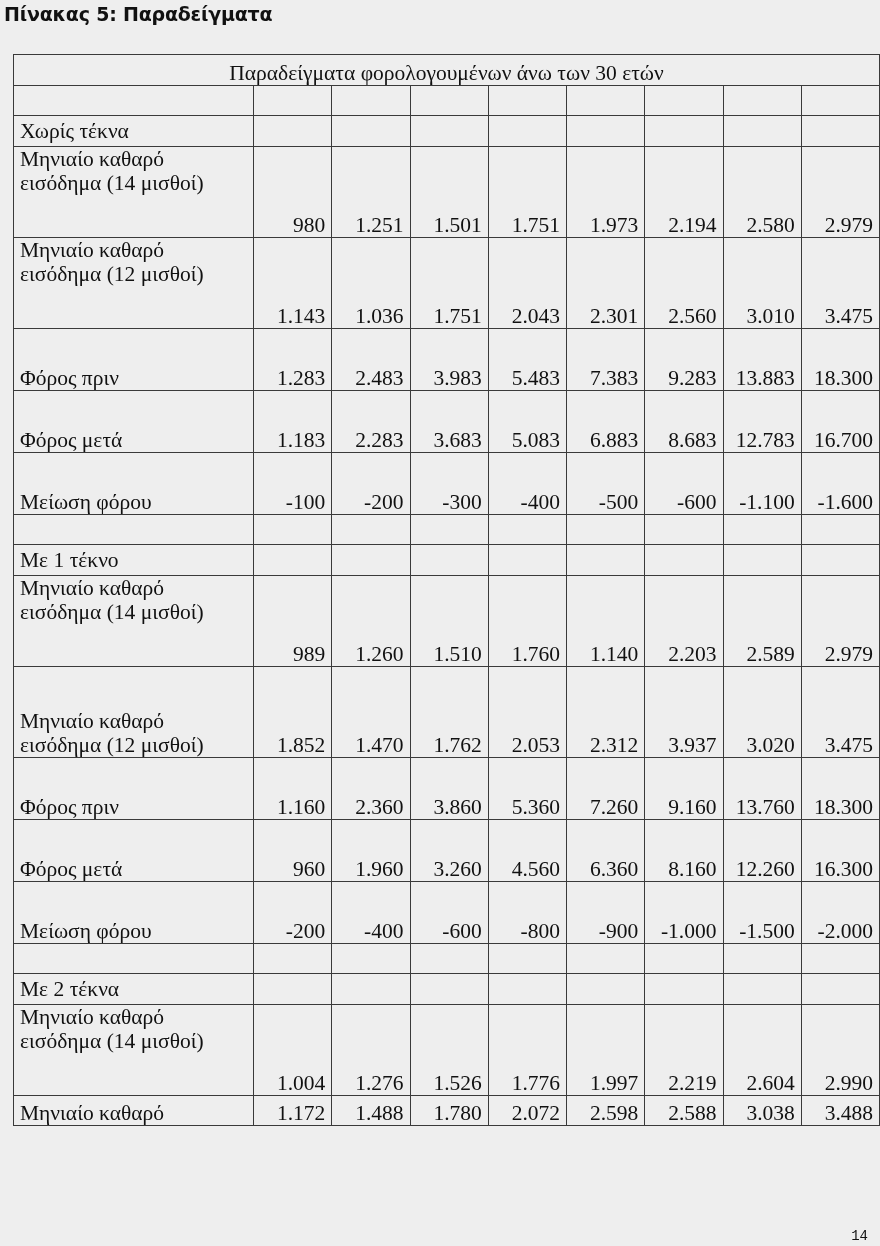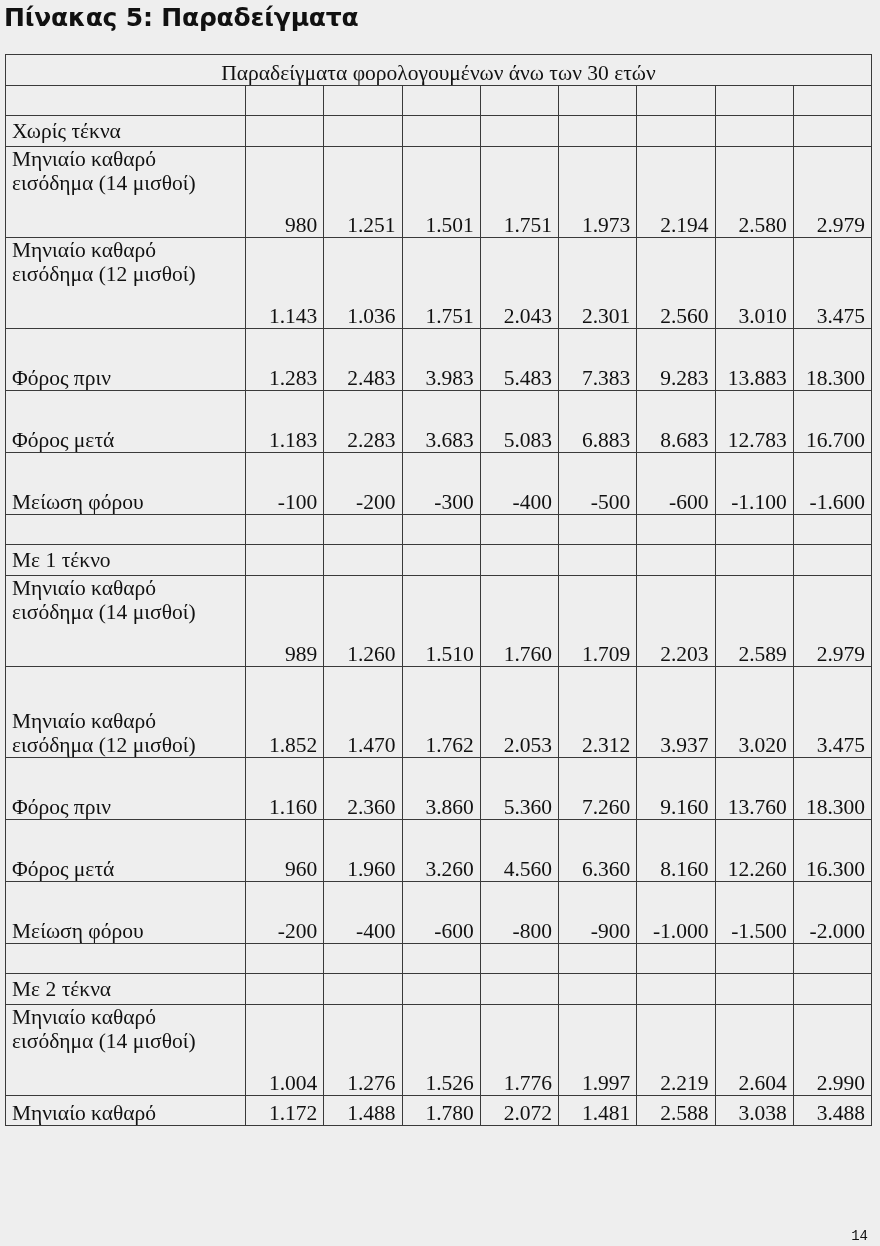--- a/index.html
+++ b/index.html
@@ -13,27 +13,27 @@
       position: relative;
       overflow: hidden;
       color: #111111;
     }
     .doc-title {
       position: absolute;
       left: 4px;
       top: 3px;
       font-family: "DejaVu Sans", sans-serif;
       font-weight: bold;
-      font-size: 25px;
+      font-size: 19px;
       letter-spacing: -0.2px;
       color: #111;
     }
     table.data-table {
       position: absolute;
-      left: 5px;
+      left: 13px;
       top: 54px;
       width: 866px;
       border-collapse: collapse;
       table-layout: fixed;
       font-family: "Liberation Serif", serif;
       font-size: 21.5px;
       line-height: 24px;
       color: #111;
     }
     table.data-table td {
@@ -189,21 +189,21 @@
         <td></td>
         <td></td>
         <td></td>
       </tr>
       <tr style="height: 91px;">
         <td class="label-cell" style="vertical-align: top;">Μηνιαίο καθαρό εισόδημα (14 μισθοί)</td>
         <td class="num-cell">989</td>
         <td class="num-cell">1.260</td>
         <td class="num-cell">1.510</td>
         <td class="num-cell">1.760</td>
-        <td class="num-cell">1.709</td>
+        <td class="num-cell">1.140</td>
         <td class="num-cell">2.203</td>
         <td class="num-cell">2.589</td>
         <td class="num-cell">2.979</td>
       </tr>
       <tr style="height: 91px;">
         <td class="label-cell top-align">Μηνιαίο καθαρό εισόδημα (12 μισθοί)</td>
         <td class="num-cell top-align">1.852</td>
         <td class="num-cell top-align">1.470</td>
         <td class="num-cell top-align">1.762</td>
         <td class="num-cell top-align">2.053</td>
@@ -277,21 +277,21 @@
         <td class="num-cell">2.219</td>
         <td class="num-cell">2.604</td>
         <td class="num-cell">2.990</td>
       </tr>
       <tr style="height: 30px;">
         <td class="label-cell">Μηνιαίο καθαρό</td>
         <td class="num-cell">1.172</td>
         <td class="num-cell">1.488</td>
         <td class="num-cell">1.780</td>
         <td class="num-cell">2.072</td>
-        <td class="num-cell">1.481</td>
+        <td class="num-cell">2.598</td>
         <td class="num-cell">2.588</td>
         <td class="num-cell">3.038</td>
         <td class="num-cell">3.488</td>
       </tr>
     </tbody>
 </table>
 
 <div class="page-number">14</div>
 
 </body></html>

